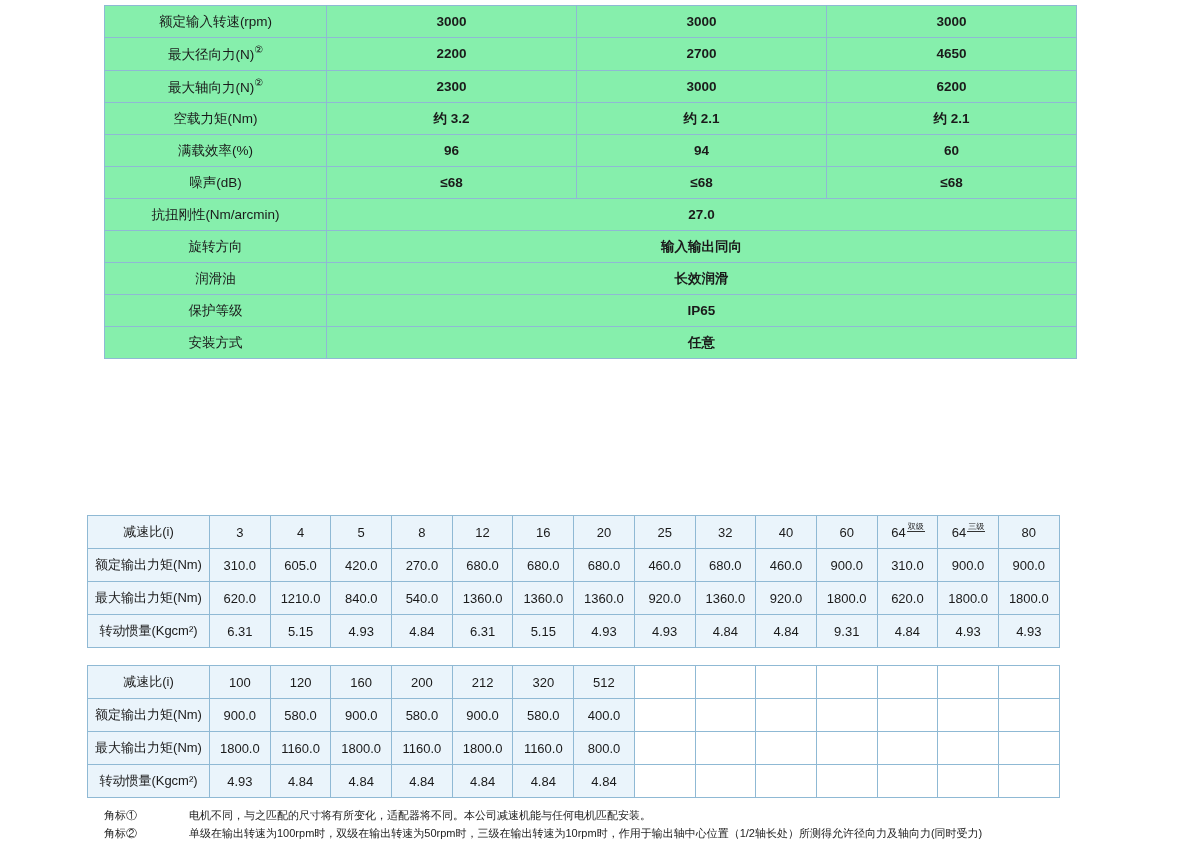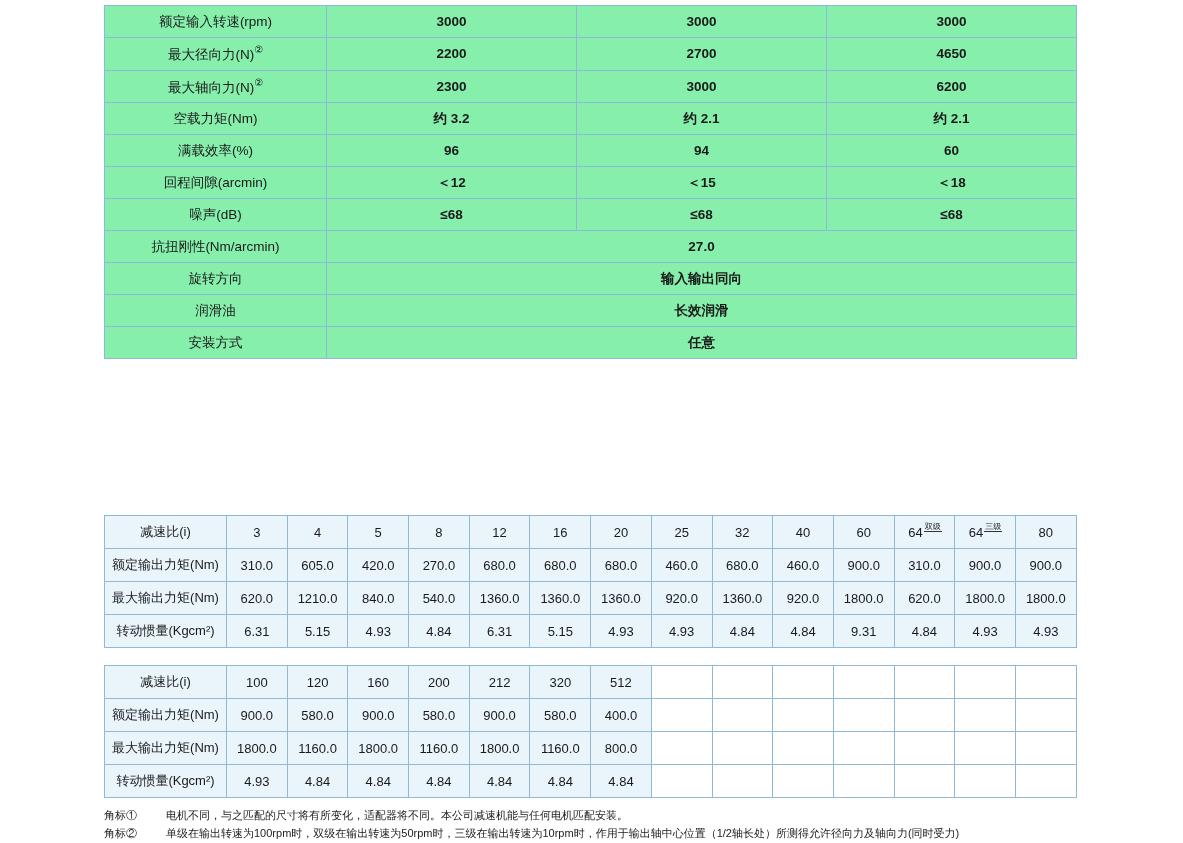--- a/index.html
+++ b/index.html
@@ -53,21 +53,21 @@
   }
   .sup {
     font-size: 10px;
     vertical-align: super;
   }
 
   
   .ratio-table {
     position: absolute;
     width: 972px;
-    left: 104px;
+    left: 87px;
   }
   .ratio-table-1 { top: 515px; }
   .ratio-table-2 { top: 665px; }
 
   .ratio-table td {
     border: 1px solid #8fb9d4;
     background: #eaf4fb;
     height: 33px;
     font-size: 13px;
     text-align: center;
@@ -105,20 +105,21 @@
     top: 806px;
     width: 1020px;
     font-size: 11px;
     line-height: 18px;
     color: #222;
   }
   .note-row {
     display: flex;
     align-items: flex-start;
     white-space: nowrap;
+    gap: 23px;
   }
   .note-key {
     width: 62px;
     flex: 0 0 62px;
   }
   .note-text {
     flex: 1;
   }
 </style>
 </head>
@@ -152,42 +153,40 @@
           <td class="val">约 2.1</td>
           <td class="val">约 2.1</td>
         </tr>
         <tr>
           <td class="label">满载效率(%)</td>
           <td class="val">96</td>
           <td class="val">94</td>
           <td class="val">60</td>
         </tr>
         <tr>
-          <td class="label">回程间隙(arcmin)</td>
-          <td class="val">＜12</td>
-          <td class="val">＜15</td>
-          <td class="val">＜18</td>
-        </tr>
-        <tr>
           <td class="label">噪声(dB)</td>
           <td class="val">≤68</td>
           <td class="val">≤68</td>
           <td class="val">≤68</td>
         </tr>
         <tr>
           <td class="label">抗扭刚性(Nm/arcmin)</td>
           <td class="val" colspan="3">27.0</td>
         </tr>
         <tr>
           <td class="label">旋转方向</td>
           <td class="val" colspan="3">输入输出同向</td>
         </tr>
         <tr>
           <td class="label">润滑油</td>
           <td class="val" colspan="3">长效润滑</td>
+        </tr>
+        <tr>
+          <td class="label">保护等级</td>
+          <td class="val" colspan="3">IP65</td>
         </tr>
         <tr>
           <td class="label">安装方式</td>
           <td class="val" colspan="3">任意</td>
         </tr>
       </tbody>
   </table>
 
   <table class="ratio-table ratio-table-1">
     <tbody>

